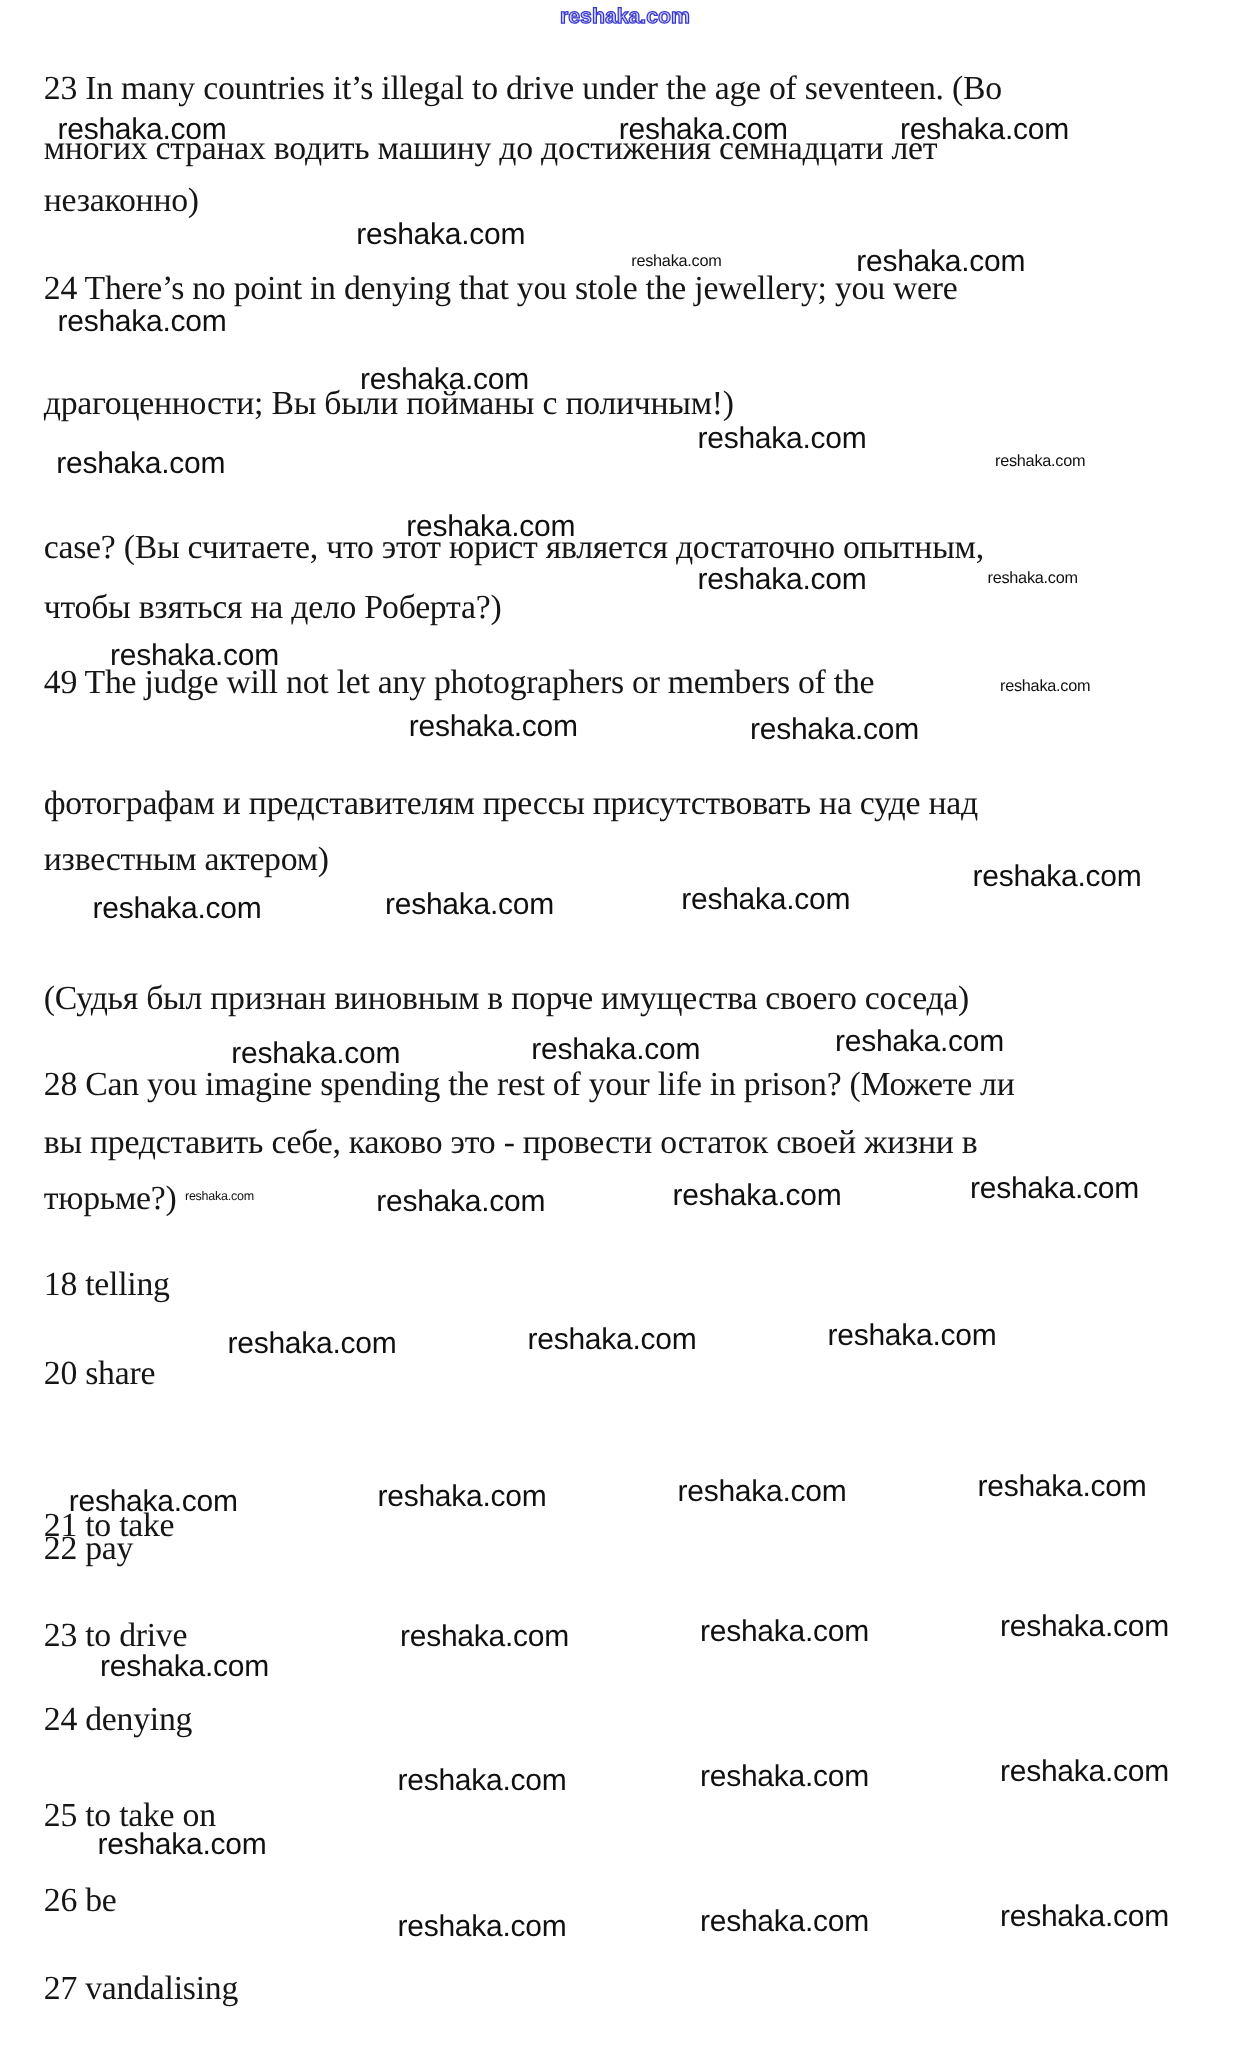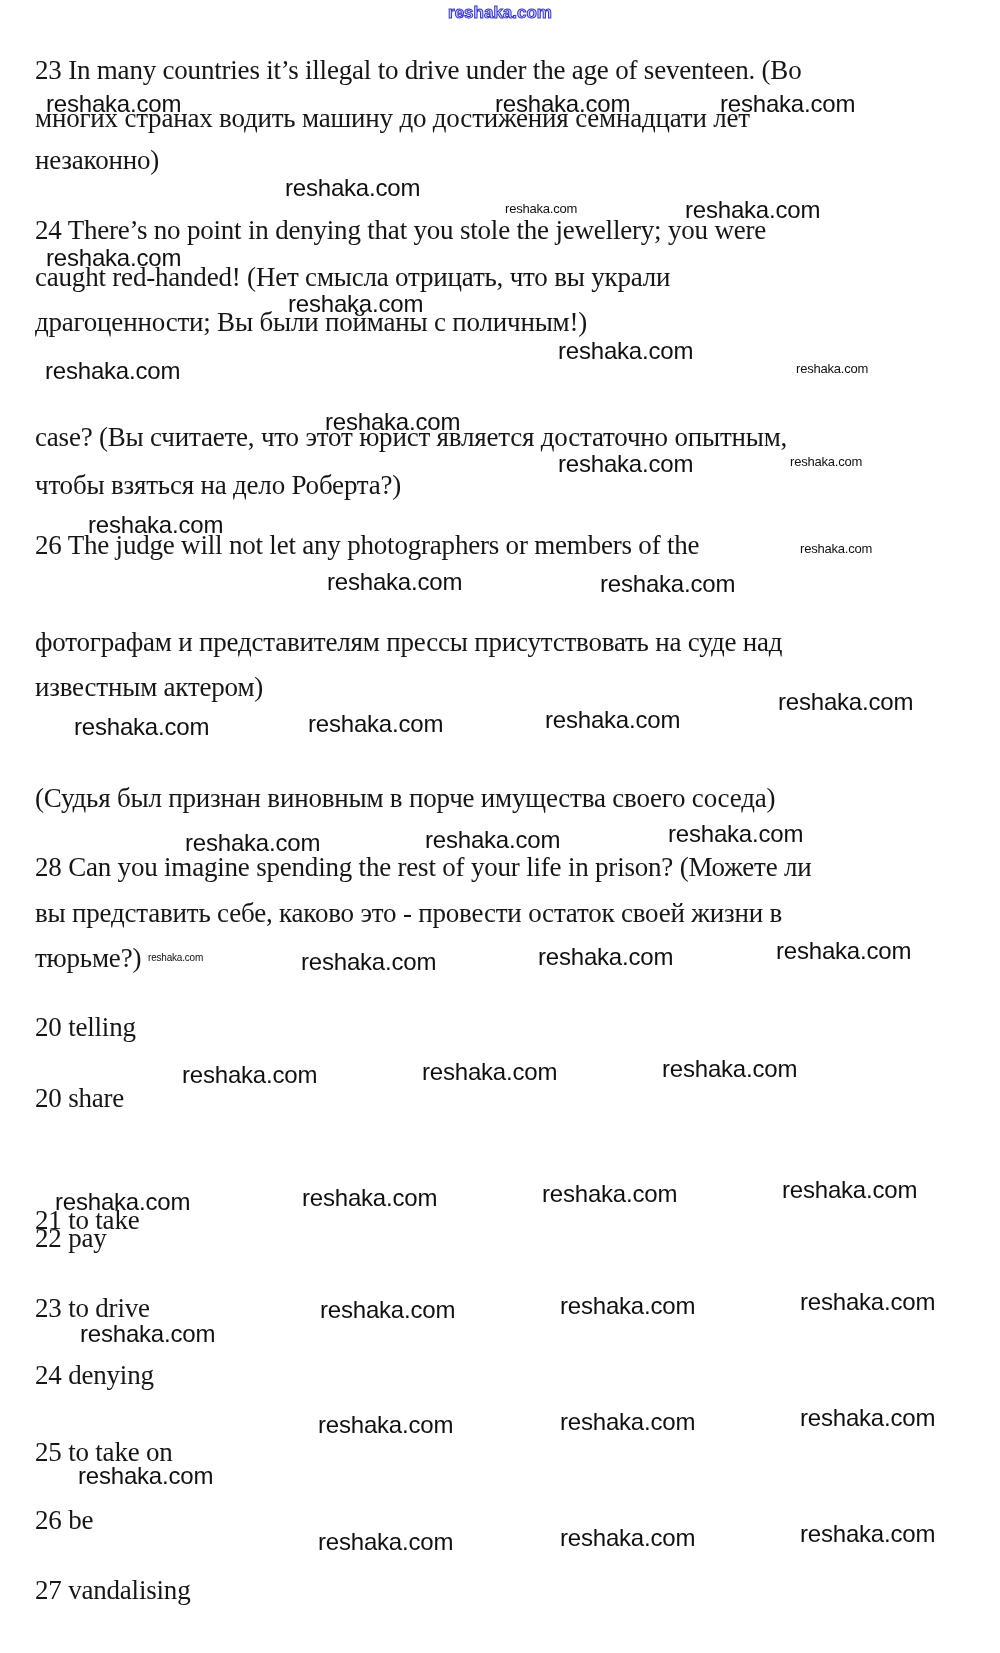--- a/index.html
+++ b/index.html
@@ -47,33 +47,32 @@
 <body>
 
 <div class="page">
 
   <div class="wm-top">reshaka.com</div>
 
   <div class="line" style="top:55px">23 In many countries it’s illegal to drive under the age of seventeen. (Во</div>
   <div class="line" style="top:103px">многих странах водить машину до достижения семнадцати лет</div>
   <div class="line" style="top:145px">незаконно)</div>
   <div class="line" style="top:215px">24 There’s no point in denying that you stole the jewellery; you were</div>
-  <div class="line" style="top:262px">caught red-handed! (Нет смысла отрицать, что вы украли</div>
   <div class="line" style="top:307px">драгоценности; Вы были пойманы с поличным!)</div>
   <div class="line" style="top:422px">case? (Вы считаете, что этот юрист является достаточно опытным,</div>
   <div class="line" style="top:470px">чтобы взяться на дело Роберта?)</div>
-  <div class="line" style="top:530px">26 The judge will not let any photographers or members of the</div>
+  <div class="line" style="top:530px">49 The judge will not let any photographers or members of the</div>
   <div class="line" style="top:627px">фотографам и представителям прессы присутствовать на суде над</div>
   <div class="line" style="top:672px">известным актером)</div>
   <div class="line" style="top:783px">(Судья был признан виновным в порче имущества своего соседа)</div>
   <div class="line" style="top:852px">28 Can you imagine spending the rest of your life in prison? (Можете ли</div>
   <div class="line" style="top:898px">вы представить себе, каково это - провести остаток своей жизни в</div>
   <div class="line" style="top:943px">тюрьме?)</div>
 
-  <div class="line" style="top:1012px">20 telling</div>
+  <div class="line" style="top:1012px">18 telling</div>
   <div class="line" style="top:1083px">20 share</div>
   <div class="line" style="top:1205px">21 to take</div>
   <div class="line" style="top:1223px">22 pay</div>
   <div class="line" style="top:1293px">23 to drive</div>
   <div class="line" style="top:1360px">24 denying</div>
   <div class="line" style="top:1437px">25 to take on</div>
   <div class="line" style="top:1505px">26 be</div>
   <div class="line" style="top:1575px">27 vandalising</div>
 
   <span class="wm" style="left:46px;top:90px">reshaka.com</span>

